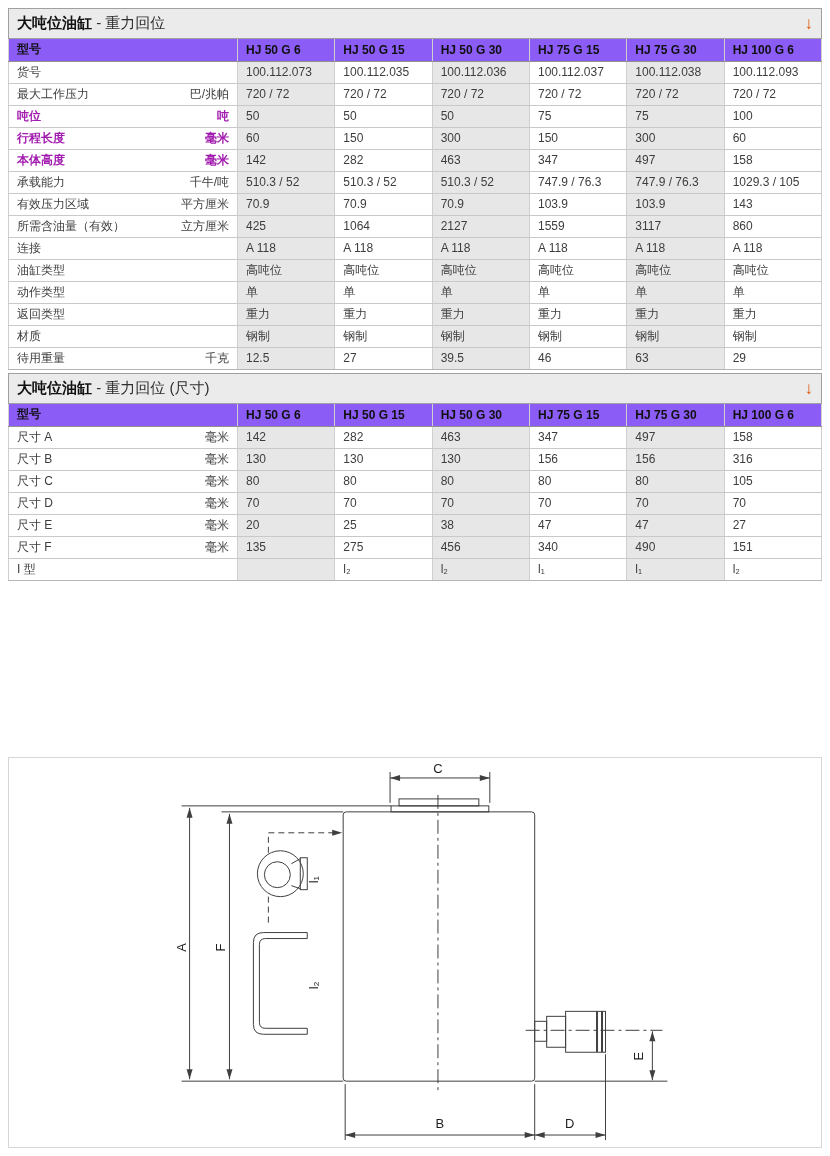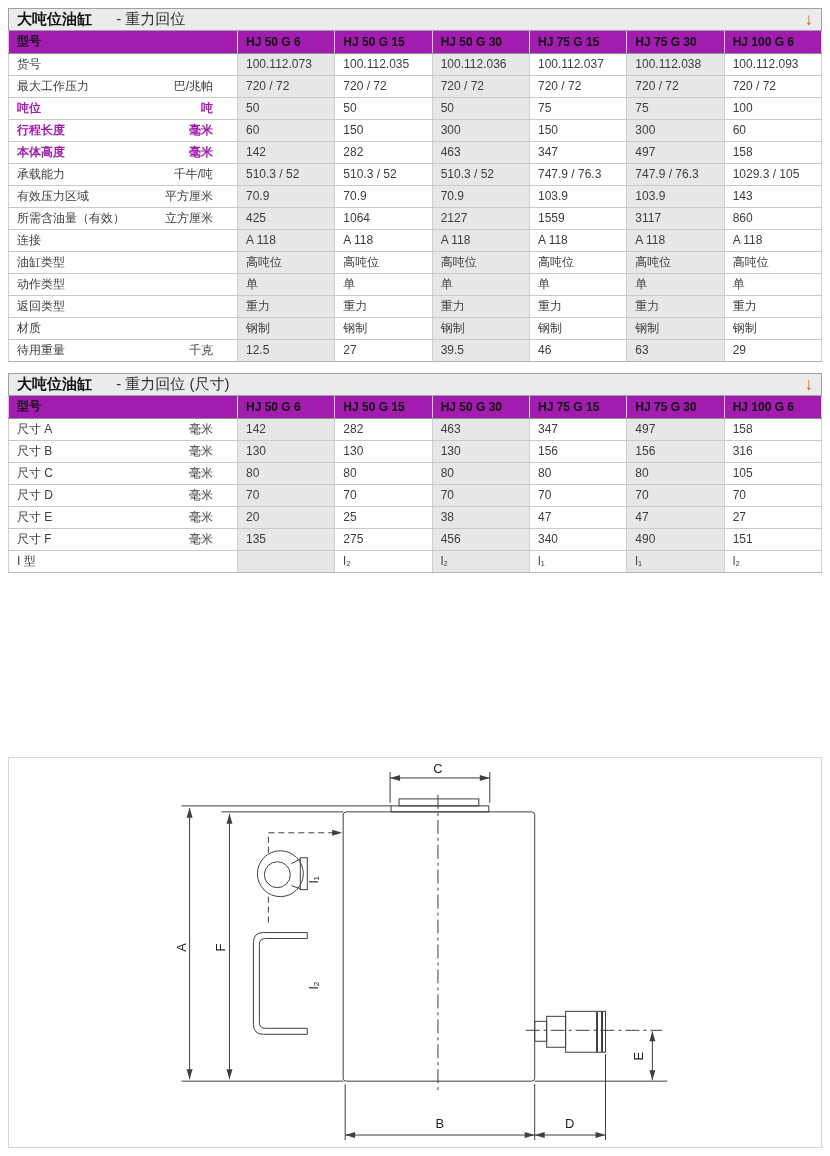--- a/index.html
+++ b/index.html
@@ -5,41 +5,41 @@
   html,body{margin:0;padding:0;background:#fff;}
   .sheet{
     position:relative;width:830px;height:1156px;background:#ffffff;overflow:hidden;
     font-family:"Liberation Sans","DejaVu Sans",sans-serif;
   }
   .panel{position:absolute;left:8px;width:814px;}
   #panel1{top:8px;}
   #panel2{top:373px;}
 
   .titlebar{
-    box-sizing:border-box;height:23px;background:#ebebeb;border:1px solid #a0a0a0;
-    display:flex;align-items:center;padding:0 8px;gap:20px;
+    box-sizing:border-box;height:31px;background:#ebebeb;border:1px solid #a0a0a0;
+    display:flex;align-items:center;padding:0 8px;
   }
   .title-main{font-size:15px;font-weight:bold;color:#111;}
   .title-rest{font-size:15px;font-weight:normal;color:#2e2e2e;white-space:pre;}
   .dl-arrow{margin-left:auto;font-size:17px;font-weight:bold;line-height:1;cursor:pointer;}
 
   table.spec{
     border-collapse:collapse;width:100%;table-layout:fixed;
     font-size:12px;color:#3d3d3d;background:#fff;
     border-left:1px solid #cfcfcf;border-right:1px solid #cfcfcf;
   }
   table.spec col.label-col{width:229px;}
   table.spec th,table.spec td{
     box-sizing:border-box;height:22px;padding:0 6px 0 8px;
     border-bottom:1px solid #c9c9c9;border-right:1px solid #cfcfcf;
     text-align:left;vertical-align:middle;white-space:nowrap;overflow:hidden;
   }
-  table.spec th{font-weight:bold;color:#101010;border-bottom:1px solid #909090;background:#a21caf;}
+  table.spec th{font-weight:bold;color:#101010;border-bottom:1px solid #909090;background:#8b5cf6;}
   table.spec td.shade{background:#e7e7e7;}
-  table.spec td.label-cell{padding-right:24px;}
+  table.spec td.label-cell{padding-right:8px;}
   .lbl{float:left;}
   .unit{float:right;text-align:right;}
   tr.bold-row td{border-top:1px solid #636363;}
   tr.bold-row .lbl,tr.bold-row .unit{font-weight:bold;color:#a21caf;}
   tr.after-bold td{border-top:1px solid #636363;}
   tr:last-child td{border-bottom:1px solid #b5b5b5;}
 
   .diagram-box{
     position:absolute;left:8px;top:757px;width:812px;height:389px;
     border:1px solid #d6d6d6;background:#fff;box-sizing:content-box;

